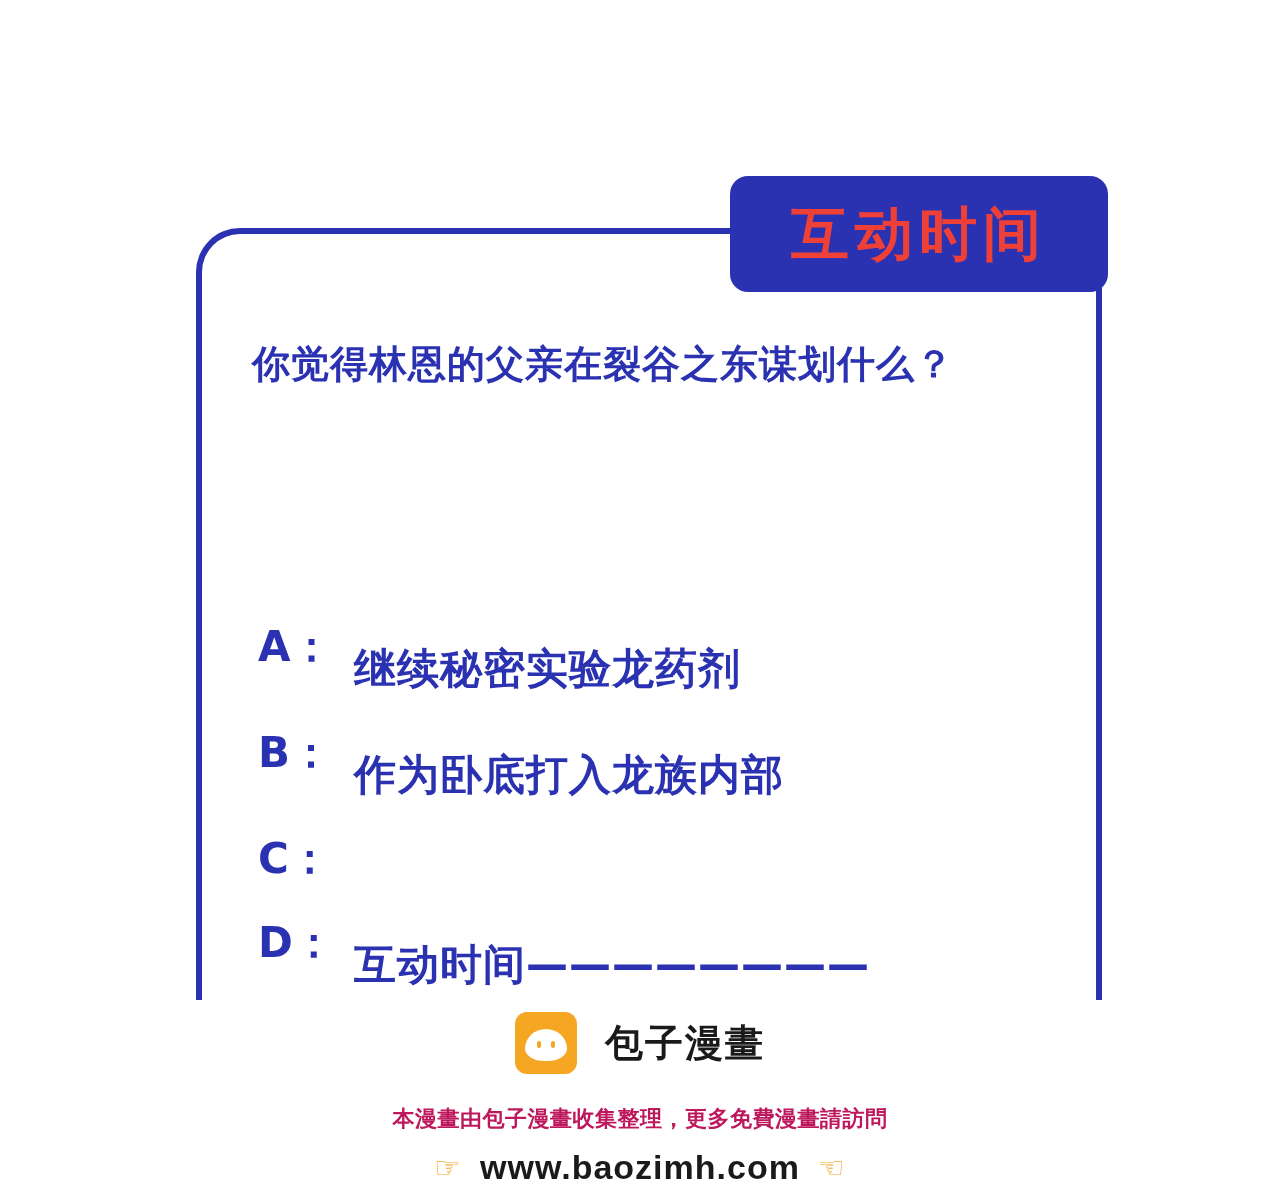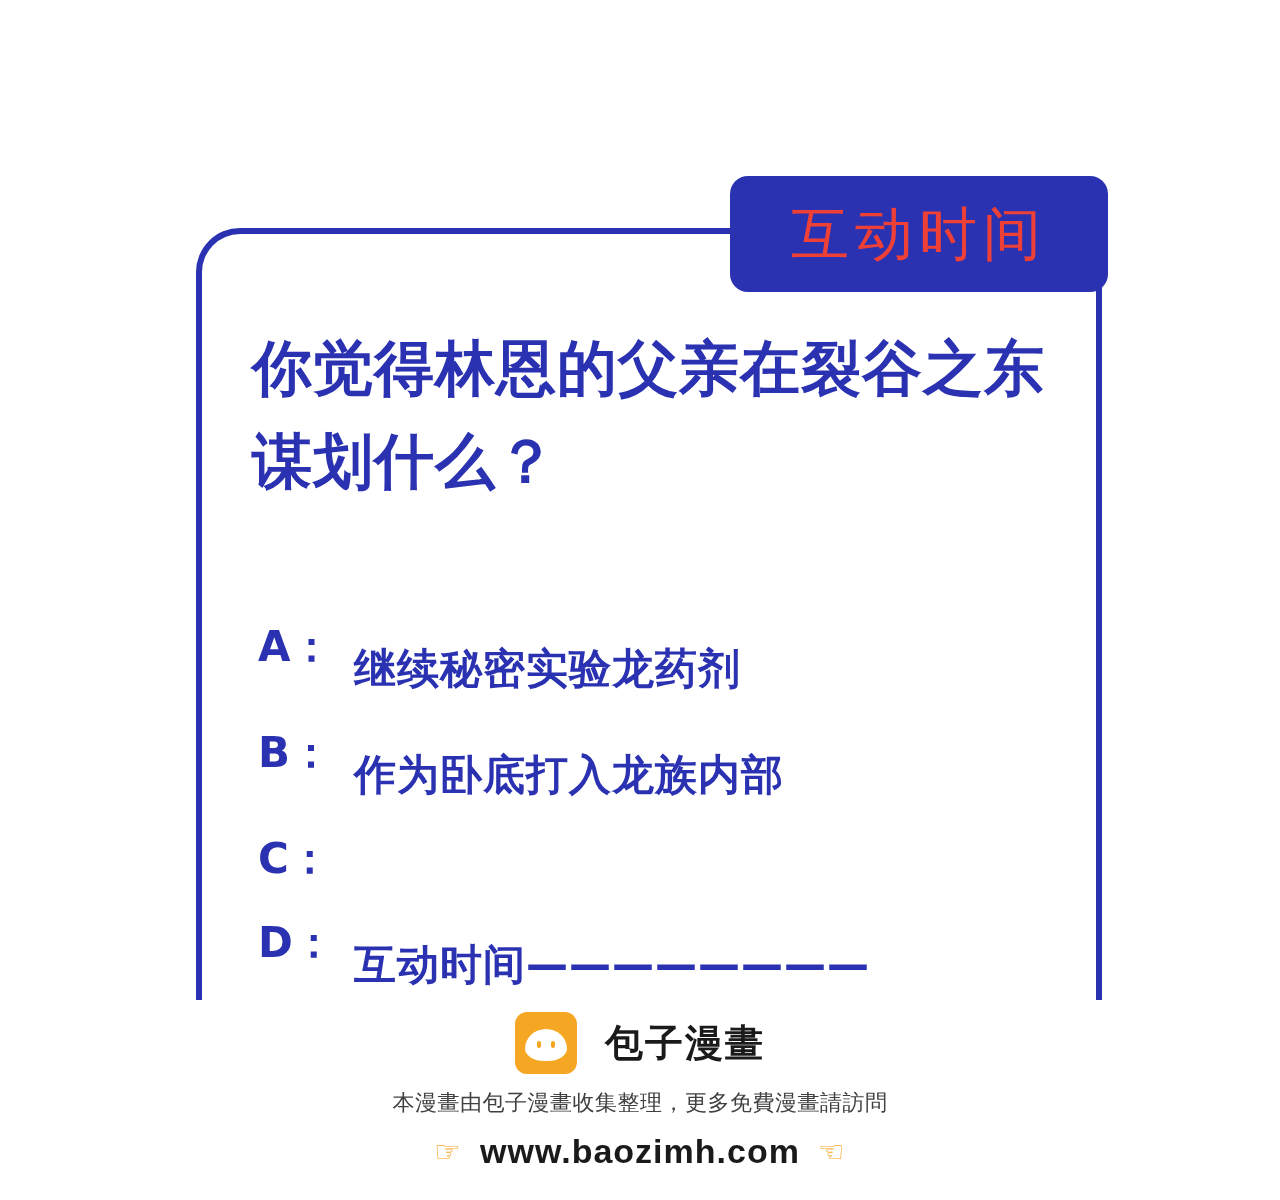--- a/index.html
+++ b/index.html
@@ -48,34 +48,34 @@
     background: #2b32b2;
     border-radius: 18px;
     display: flex;
     align-items: center;
     justify-content: center;
     box-sizing: border-box;
   }
   .banner-text {
     color: #ee4037;
     font-size: 58px;
-    font-weight: normal;
+    font-weight: bold;
     letter-spacing: 6px;
     line-height: 1;
     font-family: "DejaVu Sans", "Liberation Sans", sans-serif;
     white-space: nowrap;
   }
 
   .question {
     position: absolute;
     left: 252px;
-    top: 322px;
+    top: 335px;
     width: 810px;
     color: #2b32b2;
-    font-size: 60px;
+    font-size: 38px;
     font-weight: bold;
     line-height: 1.55;
     letter-spacing: 1px;
     font-family: "DejaVu Sans", "Liberation Sans", sans-serif;
   }
 
   .options {
     position: absolute;
     left: 258px;
     top: 626px;
@@ -145,24 +145,24 @@
   .brand-logo .bun:before { left: 12px; }
   .brand-logo .bun:after { right: 12px; }
   .brand-name {
     font-size: 38px;
     font-weight: bold;
     color: #1a1a1a;
     letter-spacing: 2px;
     font-family: "DejaVu Sans", "Liberation Sans", sans-serif;
   }
   .footer-line {
-    margin-top: 14px;
+    margin-top: 30px;
     font-size: 22px;
-    font-weight: normal;
-    color: #404040;
+    font-weight: bold;
+    color: #be185d;
     letter-spacing: 0.5px;
     font-family: "DejaVu Sans", "Liberation Sans", sans-serif;
   }
   .footer-url {
     margin-top: 14px;
     font-size: 34px;
     font-weight: bold;
     color: #1a1a1a;
     letter-spacing: 1px;
     display: flex;

